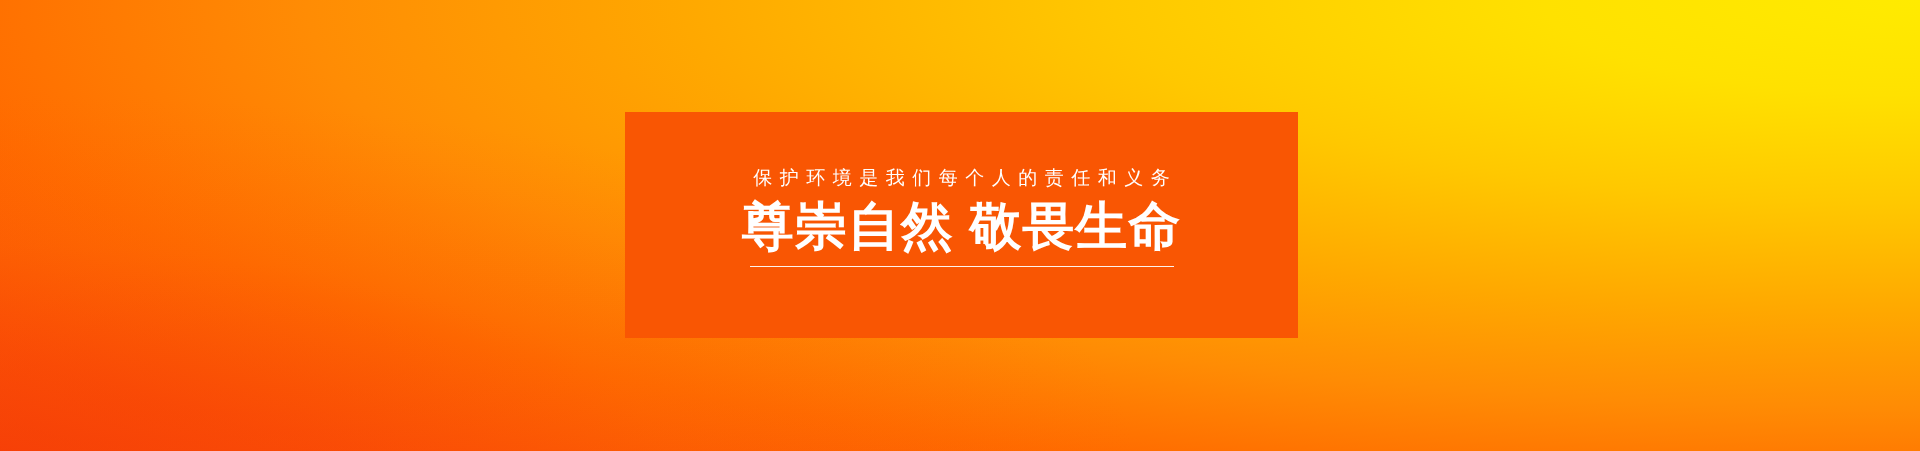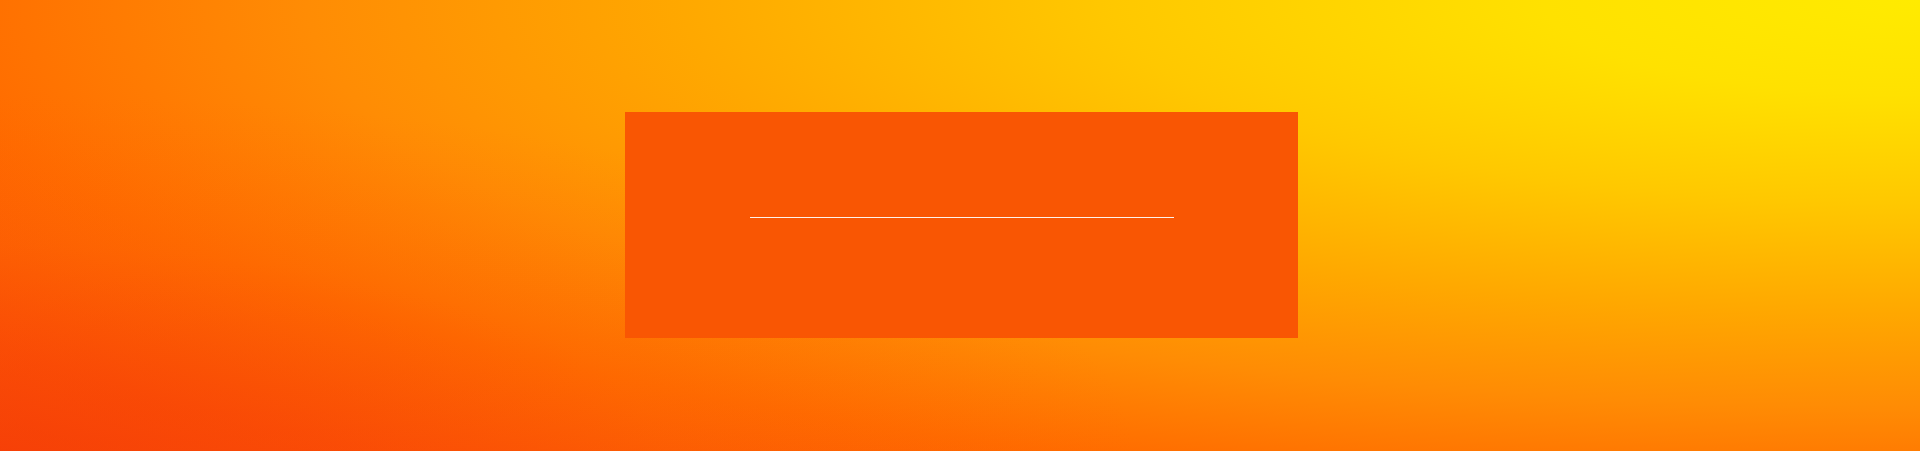--- a/index.html
+++ b/index.html
@@ -97,20 +97,22 @@
     margin: 0;
   }
 </style>
 </head>
 <body>
 
 <div class="banner">
 
   <div class="plaque">
 
+    <p class="eyebrow">保护环境是我们每个人的责任和义务</p>
 
+    <h1 class="headline">尊崇自然 敬畏生命</h1>
 
     <hr class="divider">
 
 
   </div>
 
 </div>
 
 </body></html>

